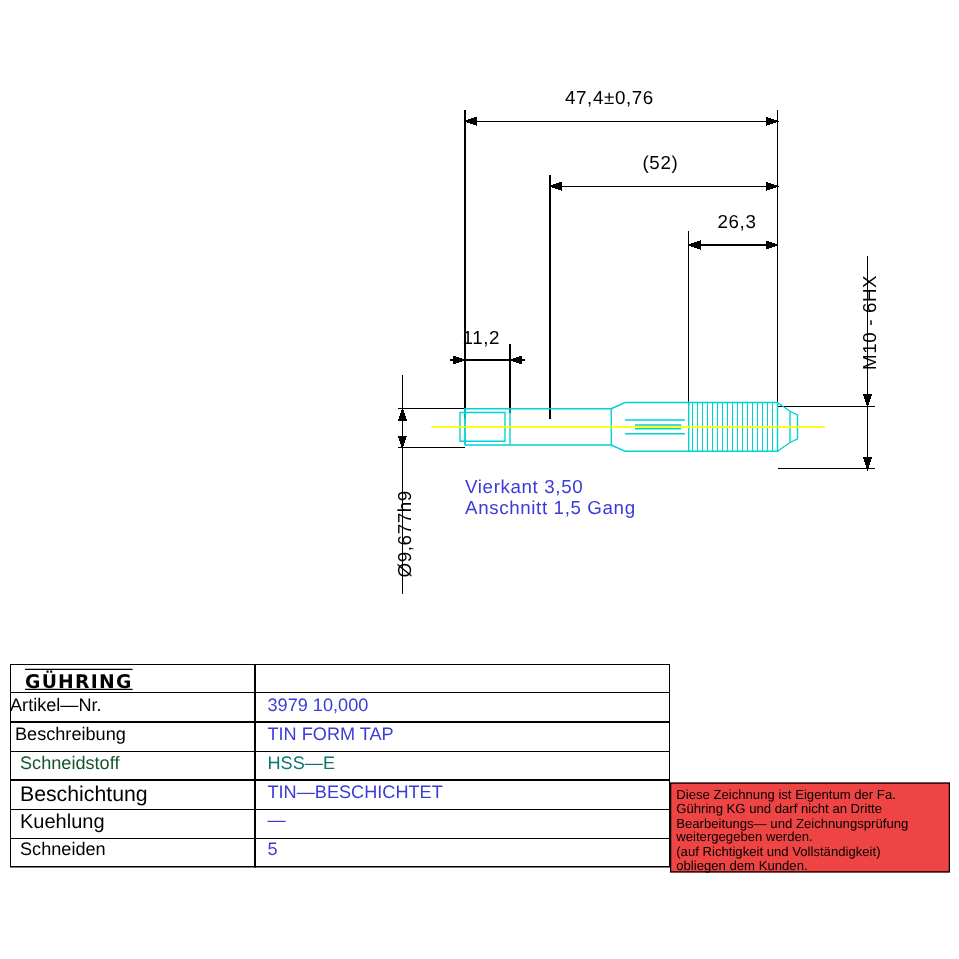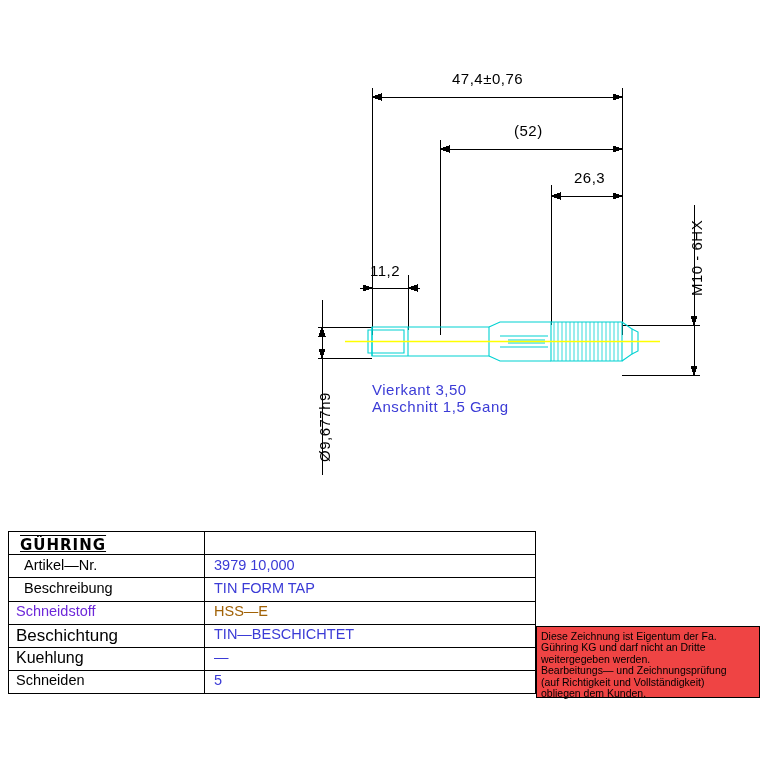--- a/index.html
+++ b/index.html
@@ -154,40 +154,40 @@
       <line x1="0" y1="93" x2="528" y2="93"></line>
       <line x1="0" y1="116.5" x2="528" y2="116.5"></line>
       <line x1="0" y1="139.5" x2="528" y2="139.5"></line>
       <line x1="196" y1="0" x2="196" y2="163"></line>
     </g>
   </svg>
 </div>
 
 <div class="logo"><span>GÜHRING</span></div>
 
-<div class="lbl" style="left:24px;top:557px;font-size:14.5px;color:#000;">Artikel—Nr.</div>
+<div class="lbl" style="left:8px;top:557px;font-size:14.5px;color:#000;">Artikel—Nr.</div>
 <div class="lbl" style="left:214px;top:557px;font-size:14.5px;color:#3b3bd6;">3979 10,000</div>
 
-<div class="lbl" style="left:24px;top:580px;font-size:14.5px;color:#000;text-align:center;">Beschreibung</div>
+<div class="lbl" style="left:12px;top:580px;font-size:14.5px;color:#000;text-align:center;">Beschreibung</div>
 <div class="lbl" style="left:214px;top:580px;font-size:14.5px;color:#3b3bd6;">TIN FORM TAP</div>
 
-<div class="lbl" style="left:16px;top:603px;font-size:14.5px;color:#6d28d9;">Schneidstoff</div>
-<div class="lbl" style="left:214px;top:603px;font-size:14.5px;color:#a16207;">HSS—E</div>
+<div class="lbl" style="left:16px;top:603px;font-size:14.5px;color:#14532d;">Schneidstoff</div>
+<div class="lbl" style="left:214px;top:603px;font-size:14.5px;color:#0f766e;">HSS—E</div>
 
 <div class="lbl" style="left:16px;top:626px;font-size:17px;color:#000;">Beschichtung</div>
 <div class="lbl" style="left:214px;top:626px;font-size:14.5px;color:#3b3bd6;">TIN—BESCHICHTET</div>
 
 <div class="lbl" style="left:16px;top:649px;font-size:16px;color:#000;">Kuehlung</div>
 <div class="lbl" style="left:214px;top:649px;font-size:14.5px;color:#3b3bd6;">—</div>
 
 <div class="lbl" style="left:16px;top:672px;font-size:14.5px;color:#000;text-align:right;">Schneiden</div>
 <div class="lbl" style="left:214px;top:672px;font-size:14.5px;color:#3b3bd6;">5</div>
 
 <div class="legal">
   <p class="pad">Diese Zeichnung ist Eigentum der Fa.</p>
   <p>Gühring KG und darf nicht an Dritte</p>
+  <p>Bearbeitungs— und Zeichnungsprüfung</p>
   <p>weitergegeben werden.</p>
-  <p>Bearbeitungs— und Zeichnungsprüfung</p>
   <p>(auf Richtigkeit und Vollständigkeit)</p>
   <p>obliegen dem Kunden.</p>
 </div>
 
 </div>
 
 </body></html>

